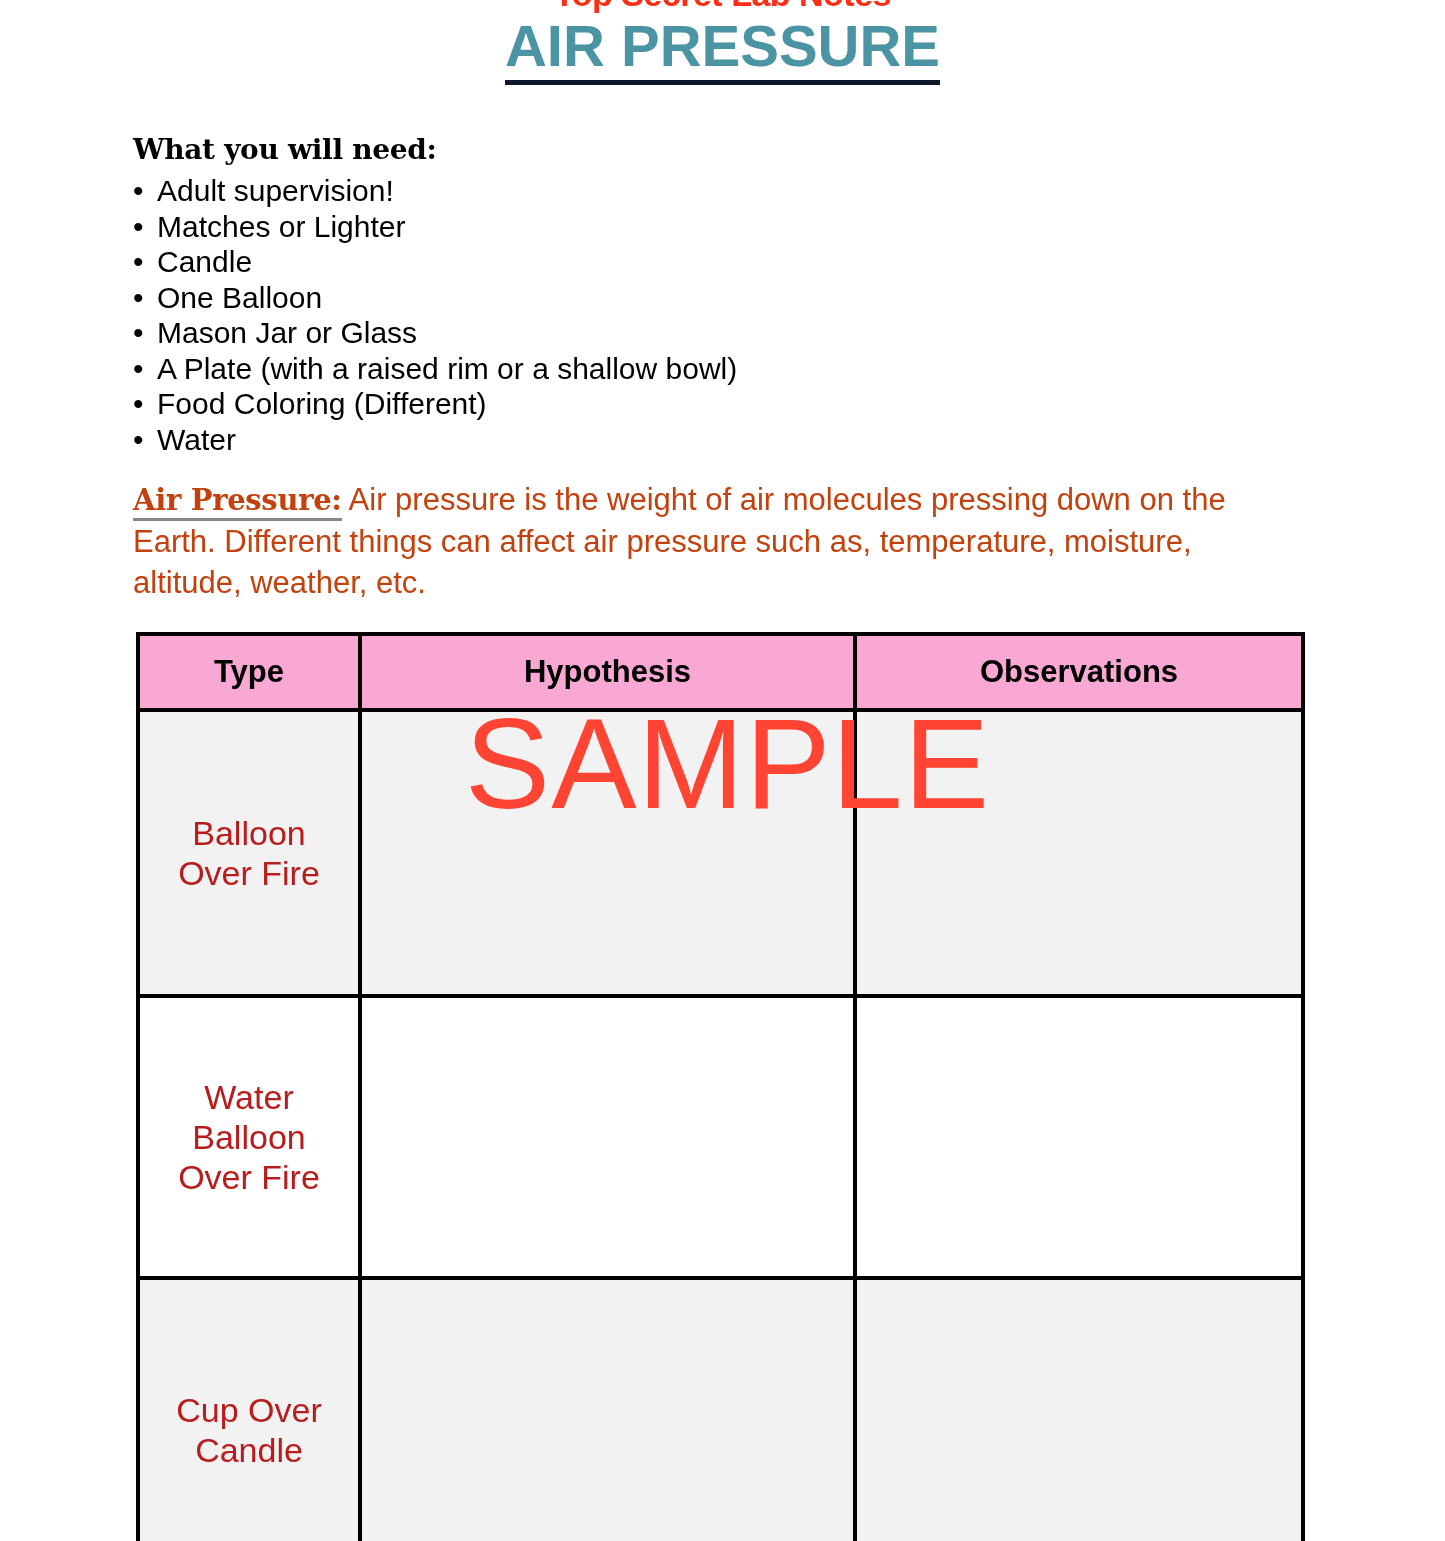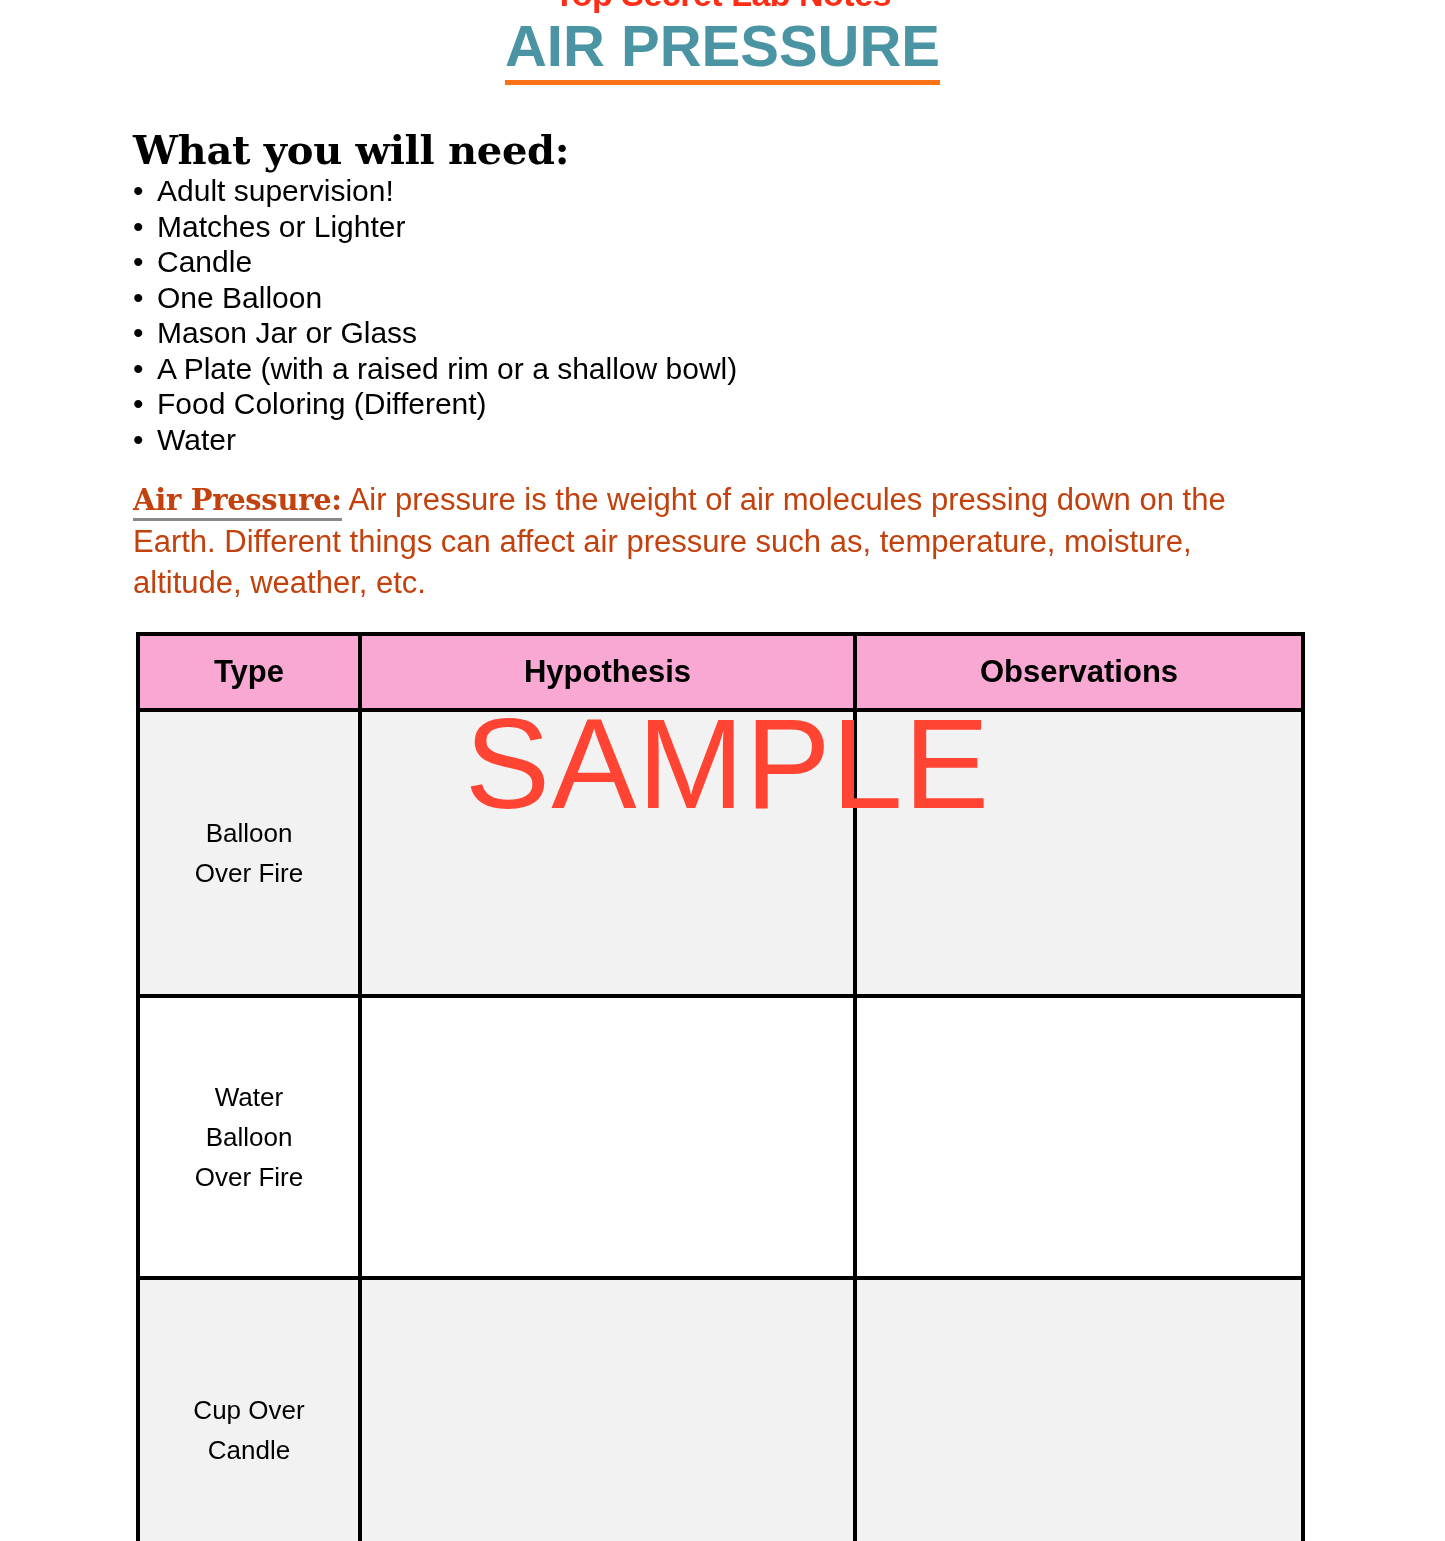--- a/index.html
+++ b/index.html
@@ -42,36 +42,36 @@
   }
   .main-title {
     font-family: "Liberation Sans", sans-serif;
     font-weight: bold;
     font-size: 58px;
     line-height: 64px;
     color: #4B94A3;
     letter-spacing: 0px;
     margin: 0;
     display: inline-block;
-    border-bottom: 5px solid #f97316;
+    border-bottom: 5px solid #0f172a;
     padding-bottom: 2px;
   }
 
   
   .content {
     position: absolute;
     left: 133px;
     top: 133px;
     width: 1180px;
   }
 
   .need-heading {
     font-family: "DejaVu Serif", "Liberation Serif", serif;
     font-weight: bold;
-    font-size: 40px;
+    font-size: 28px;
     line-height: 34px;
     color: #000;
     margin: 0 0 6px 0;
     letter-spacing: -0.3px;
   }
 
   ul.needs {
     list-style: none;
     margin: 0;
     padding: 0;
@@ -133,23 +133,23 @@
   table.lab-table thead th {
     height: 72px;
     background: #f9a8d4;
     font-family: "Liberation Sans", sans-serif;
     font-weight: bold;
     font-size: 31px;
     color: #000;
   }
   table.lab-table tbody td {
     font-family: "Liberation Sans", sans-serif;
-    font-size: 26px;
+    font-size: 34px;
     line-height: 40px;
-    color: #000000;
+    color: #b91c1c;
   }
   tr.row-shaded td { background: #F2F2F2; }
   tr.row-plain  td { background: #ffffff; }
 
   tr.r1 td { height: 282px; }
   tr.r2 td { height: 278px; }
   tr.r3 td { height: 300px; }
 
   .cell-label { white-space: pre-line; }
 

